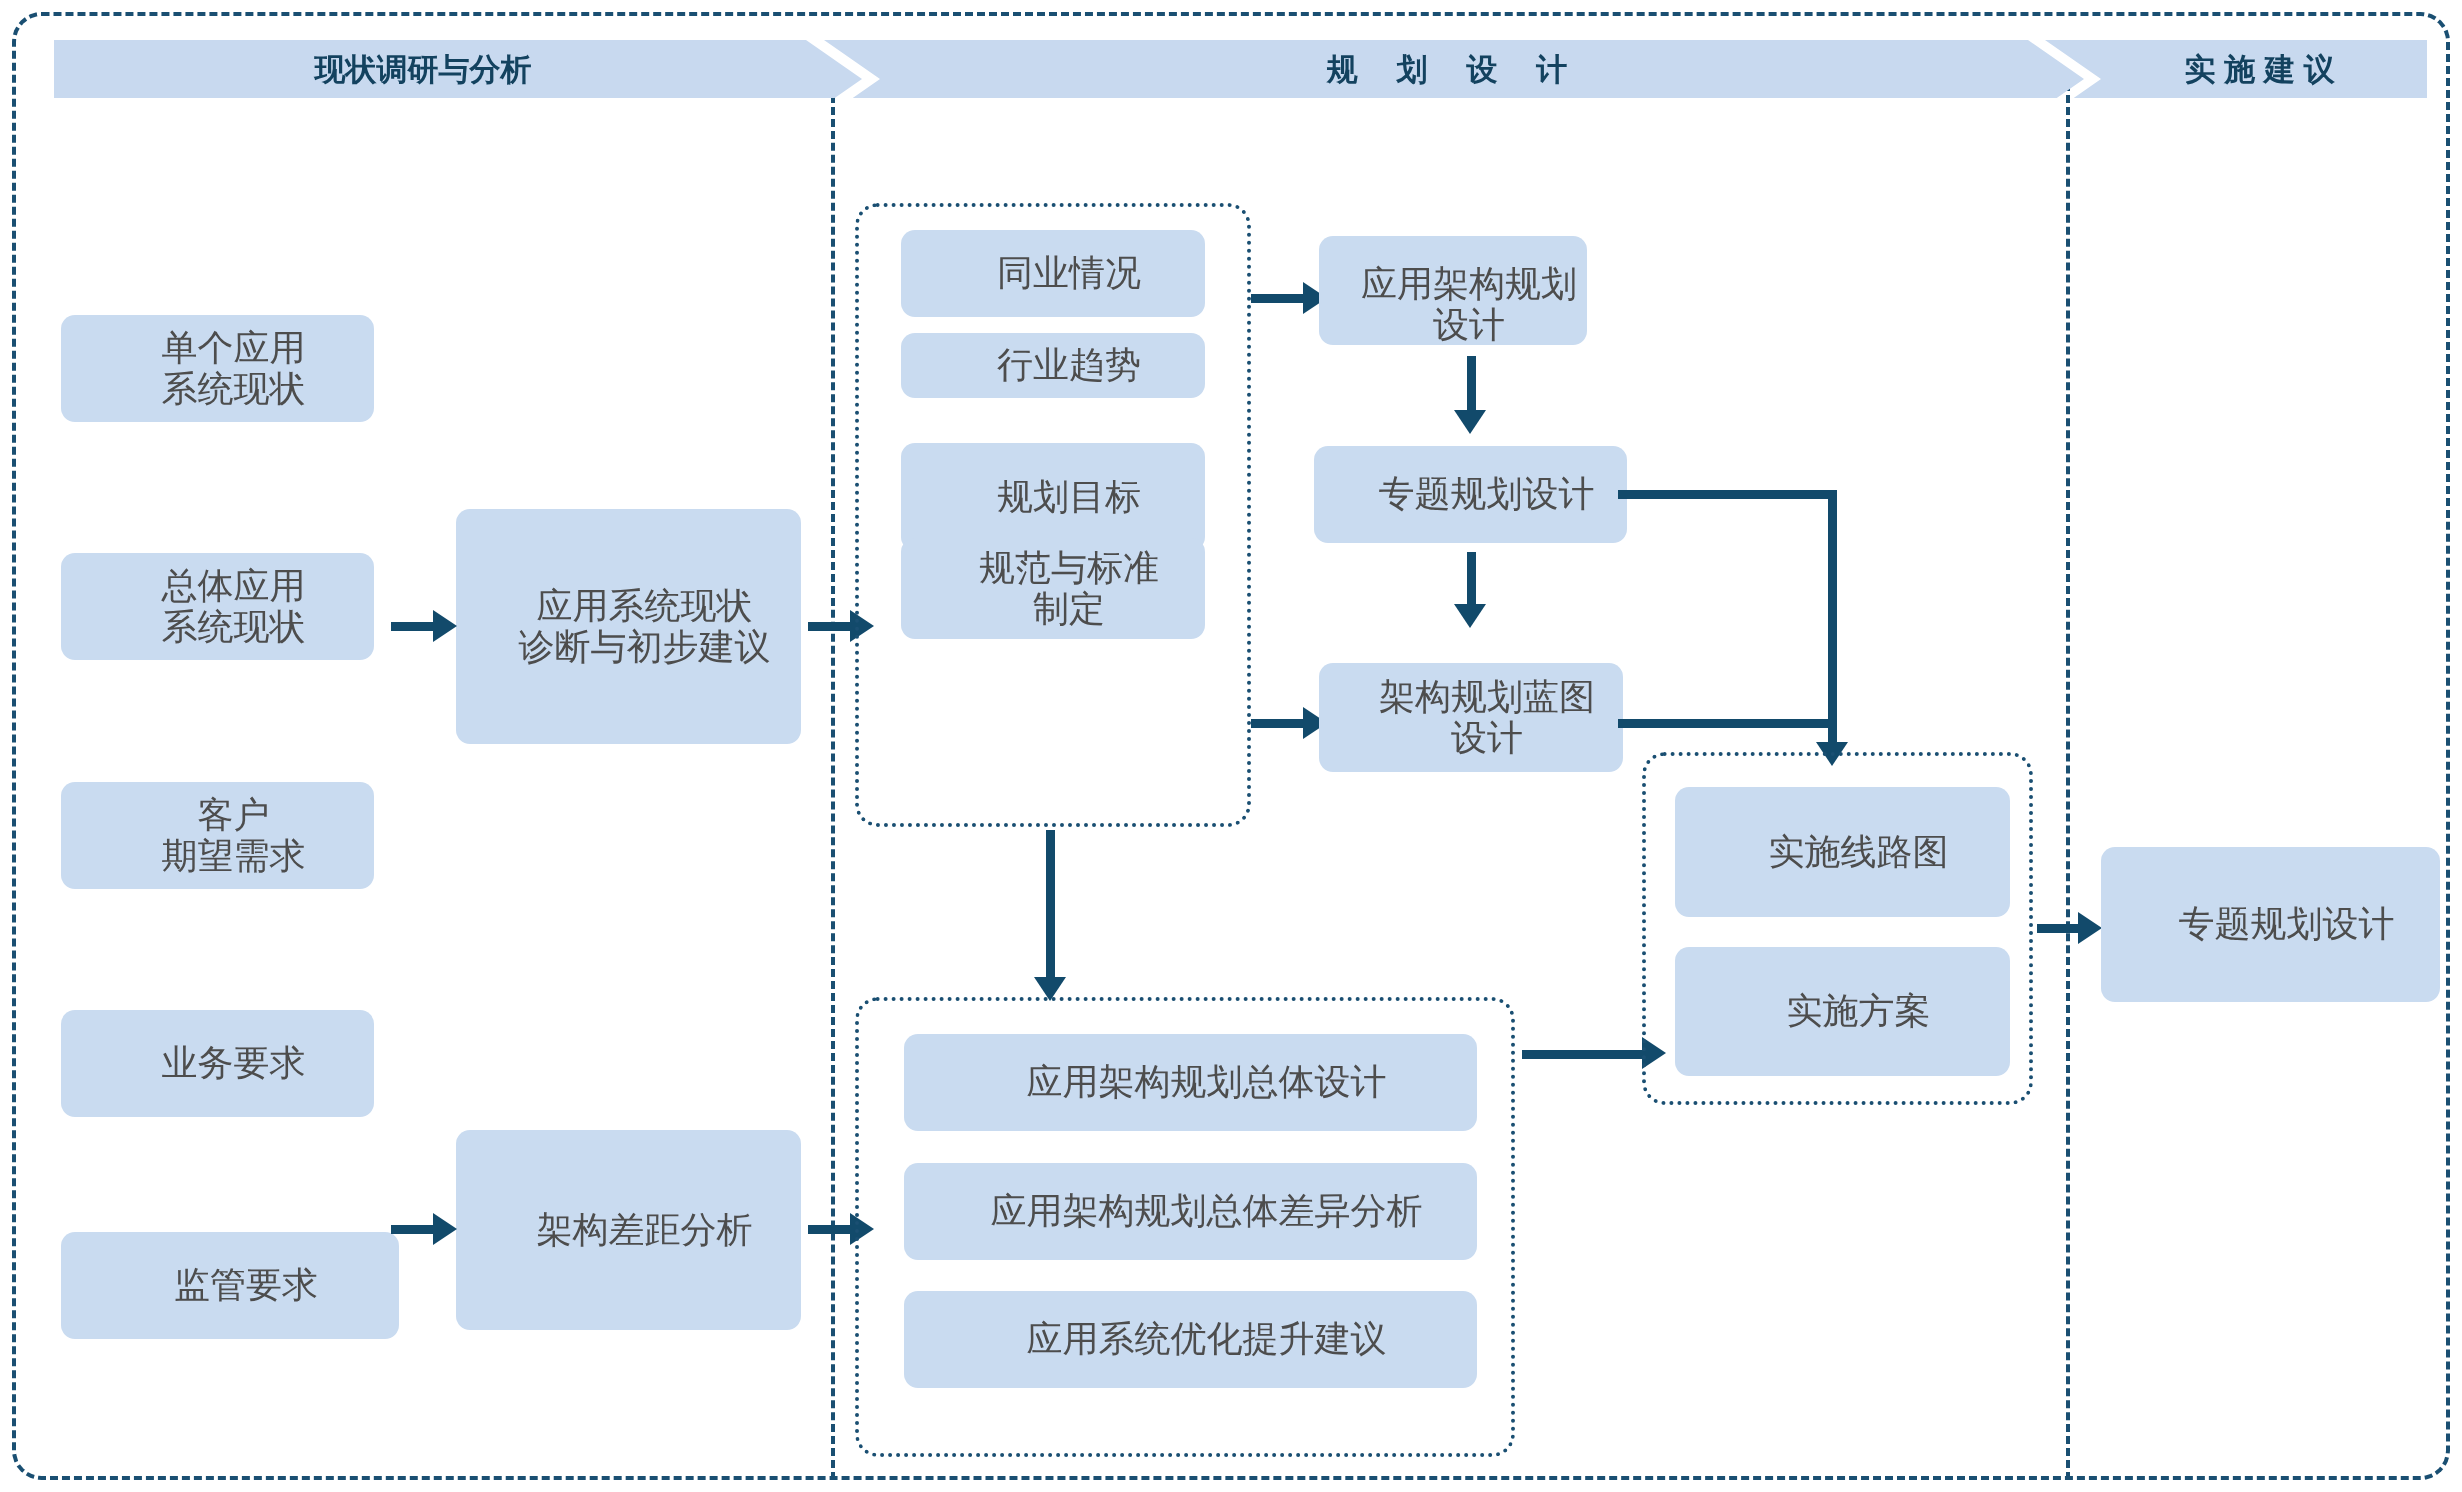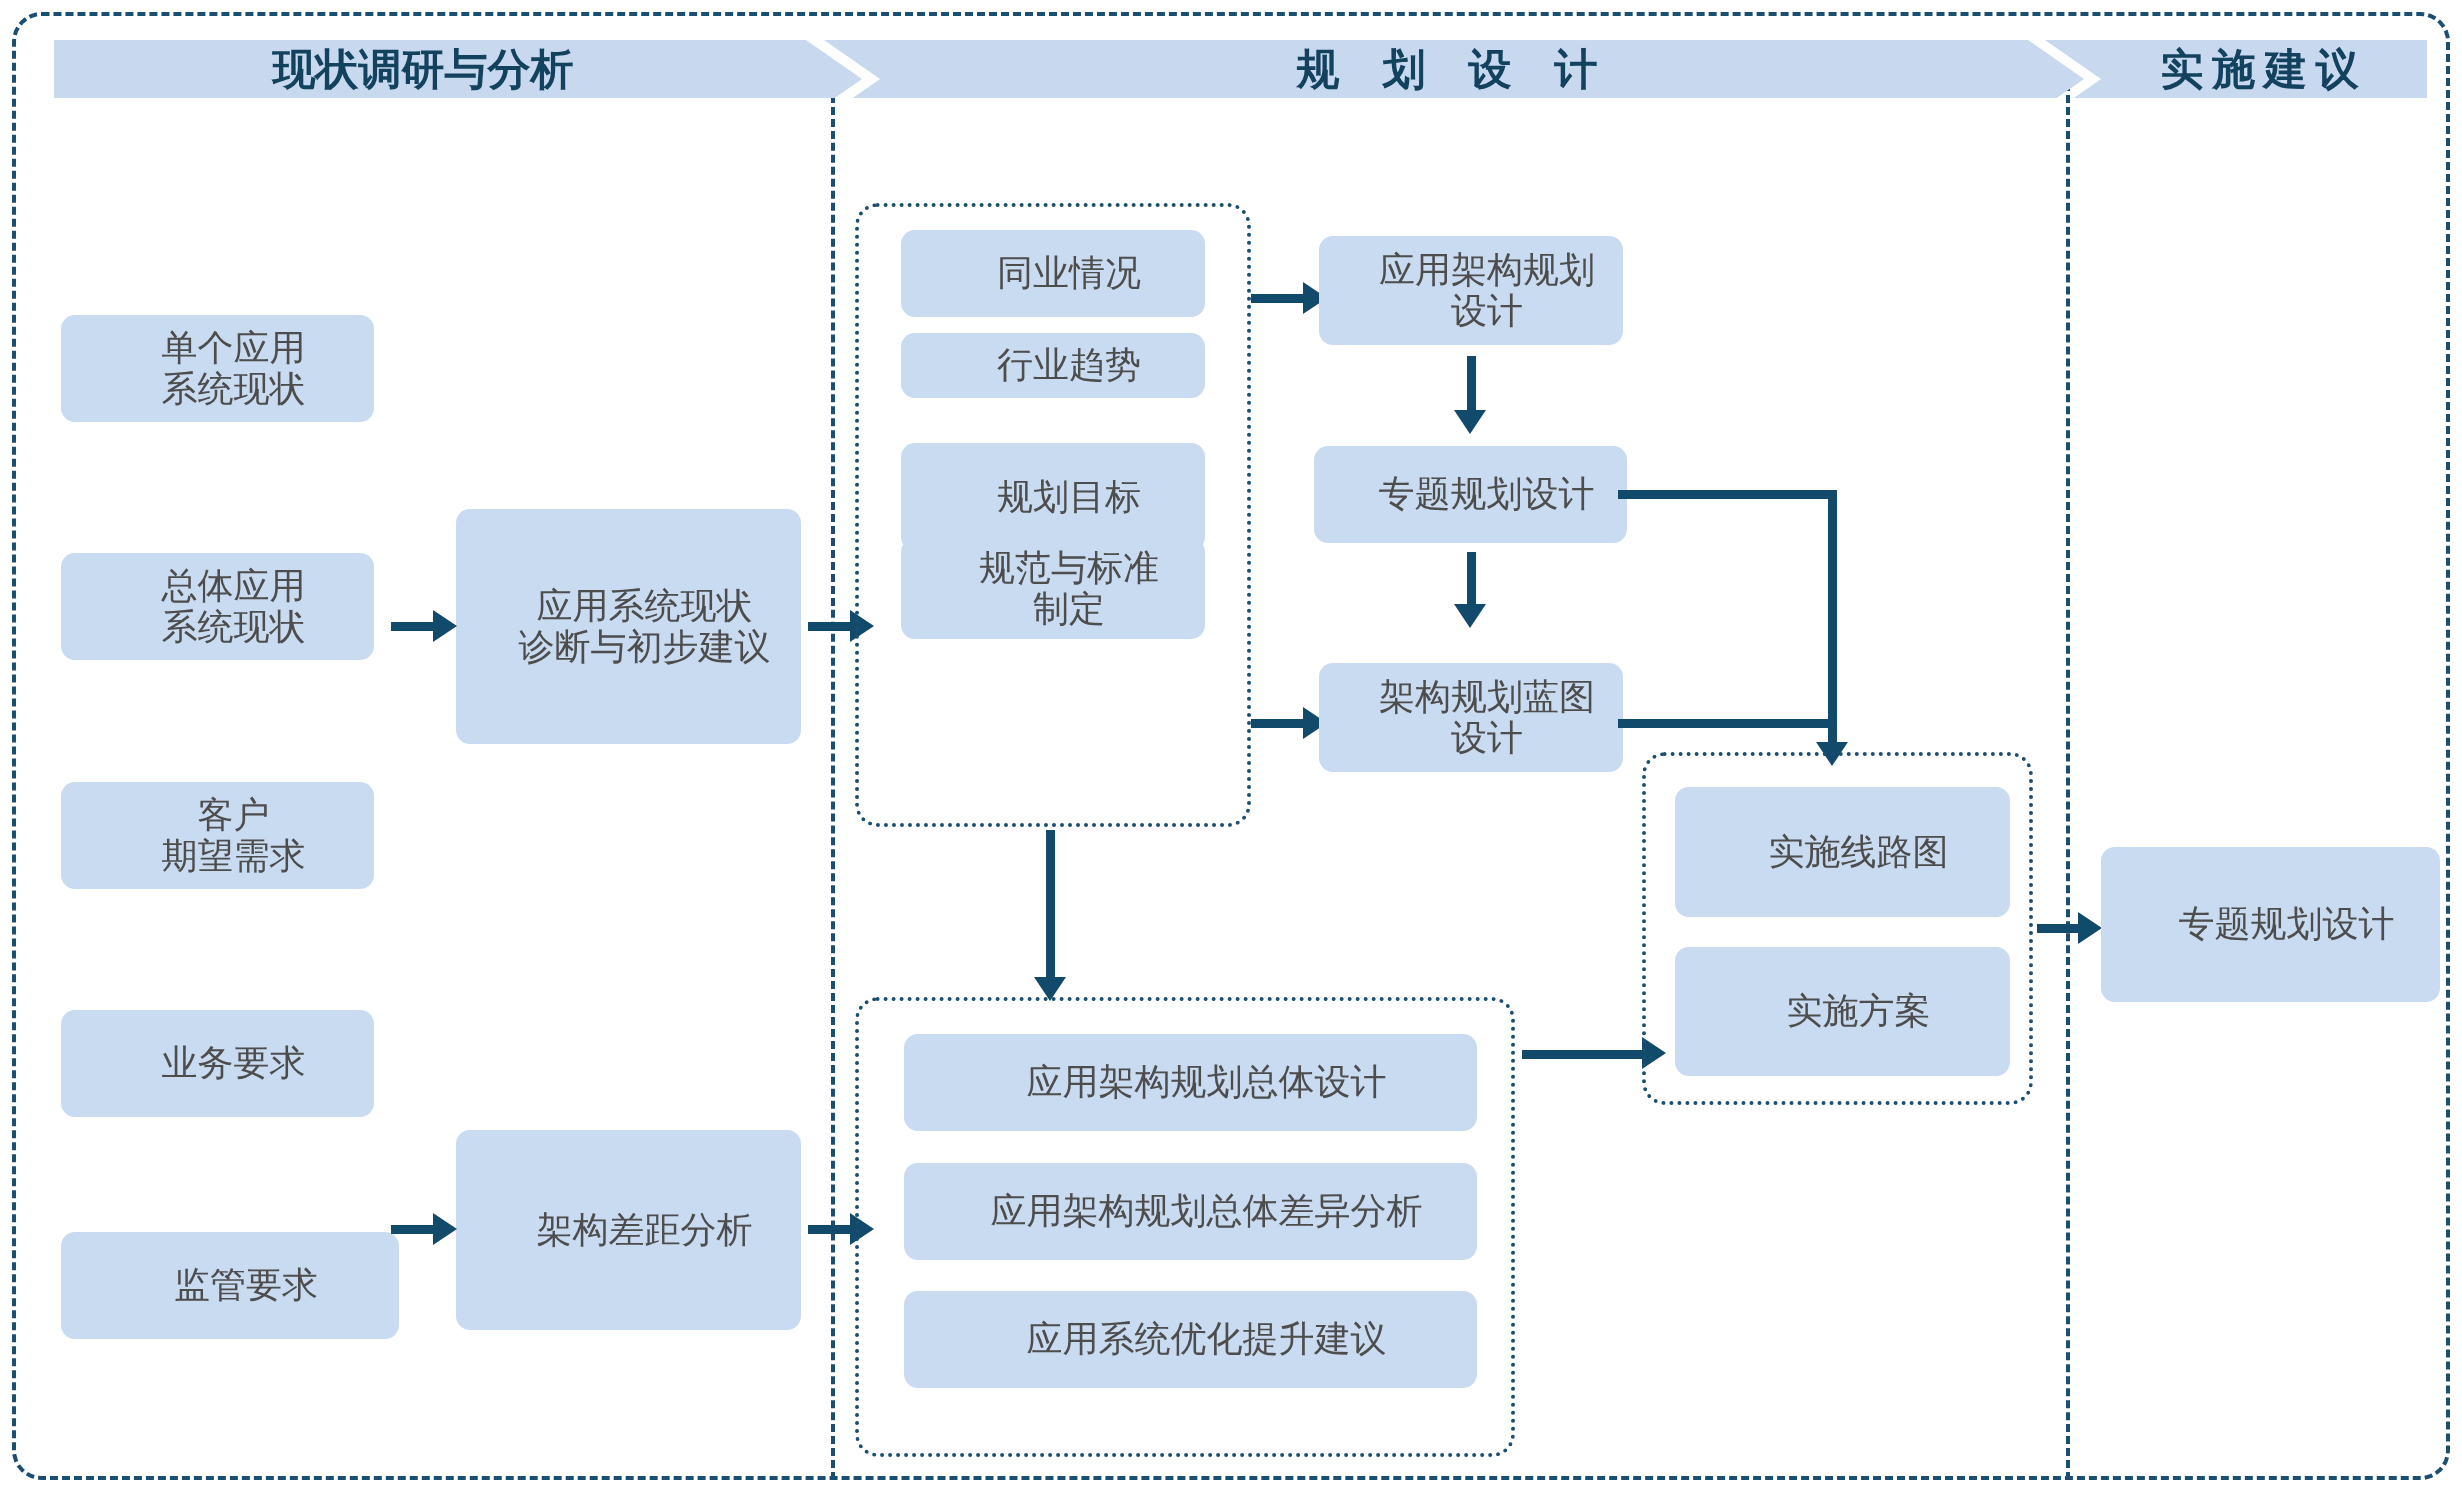--- a/index.html
+++ b/index.html
@@ -12,21 +12,21 @@
     border:4.3px dashed #1a4f72;border-radius:29.5px;box-sizing:border-box;
   }
 
   
   .v-divider{position:absolute;width:0;border-left:4.3px dashed #1a4f72;}
 
   
   .banner{
     position:absolute;height:58px;background:#c8d9ef;display:flex;
     align-items:center;justify-content:center;
-    color:#13425f;font-weight:bold;font-size:43px;line-height:1;
+    color:#13425f;font-weight:bold;font-size:31px;line-height:1;
     box-sizing:border-box;
   }
   .banner span{display:block;}
 
   
   .node{
     position:absolute;background:#c9dbf0;border-radius:14px;
     display:flex;align-items:center;justify-content:center;text-align:center;
     color:#4d4d4d;font-size:36px;line-height:1.12;box-sizing:border-box;
     white-space:pre-line;
@@ -140,21 +140,21 @@
 
   <div class="h-line" style="left:1251px;top:294px;width:52px;"></div>
   <div class="arrow-r" style="left:1303px;top:282px;"></div>
 
   <div class="h-line" style="left:1251px;top:719px;width:52px;"></div>
   <div class="arrow-r" style="left:1303px;top:707px;"></div>
 
   <div class="v-line" style="left:1046px;top:830px;height:148px;"></div>
   <div class="arrow-d" style="left:1034px;top:977px;"></div>
 
-  <div class="node" style="left:1319px;top:236px;width:304px;height:109px;">
+  <div class="node" style="left:1319px;top:236px;width:268px;height:109px;align-items:flex-end;">
     <span>应用架构规划
 设计</span>
   </div>
 
   <div class="v-line" style="left:1467px;top:356px;height:54px;"></div>
   <div class="arrow-d" style="left:1454px;top:410px;"></div>
 
   <div class="node" style="left:1314px;top:446px;width:313px;height:97px;">
     <span>专题规划设计</span>
   </div>

